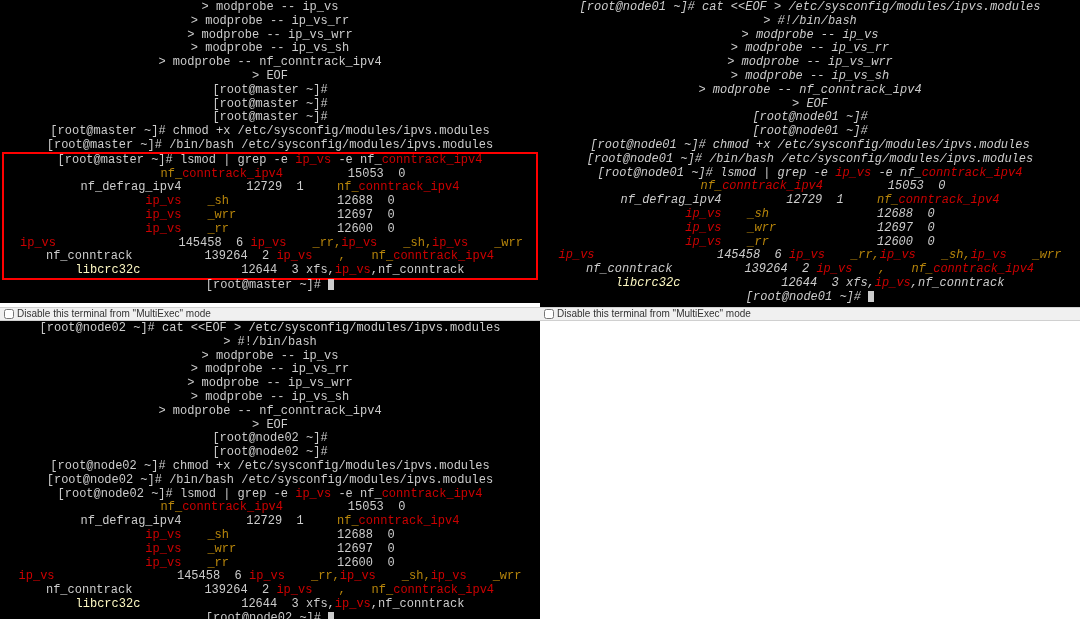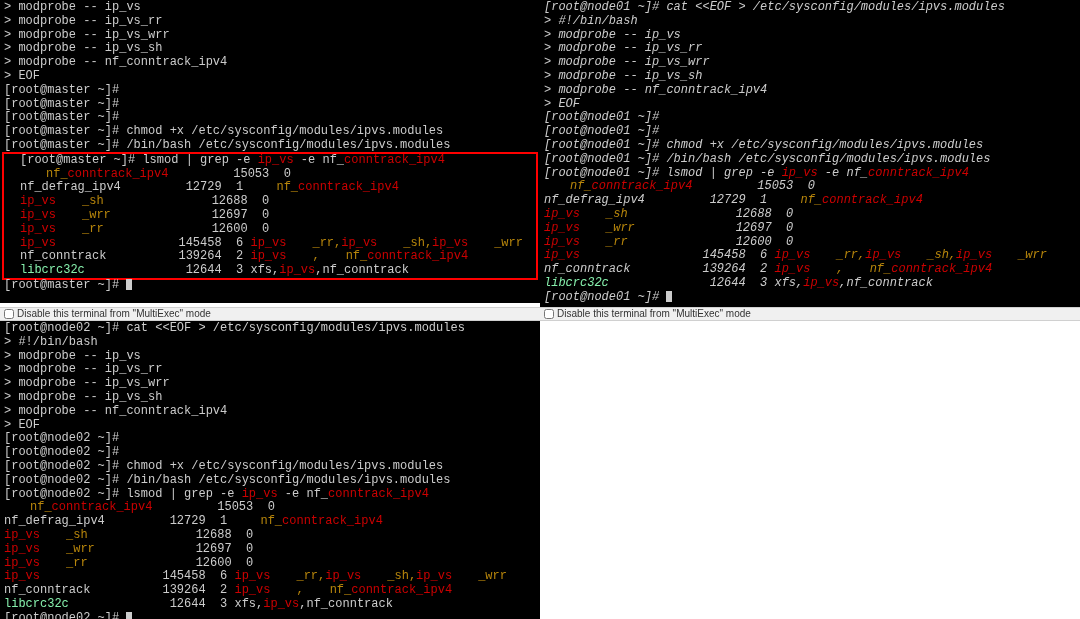--- a/index.html
+++ b/index.html
@@ -22,20 +22,21 @@
     display: flex;
     flex-direction: column;
   }
   .term {
     background: #000;
     color: #ccc;
     white-space: pre;
     padding: 1px 4px;
     font-family: "Consolas", "Courier New", monospace;
     overflow: hidden;
+    text-align: center;
   }
   .bar {
     background: #f0f0f0;
     color: #333;
     font-family: Arial, sans-serif;
     font-size: 10px;
     padding: 2px 4px;
     display: flex;
     align-items: center;
     height: 14px;
@@ -43,21 +44,21 @@
     border-bottom: 1px solid #d0d0d0;
   }
   .bar input[type=checkbox] {
     width: 10px;
     height: 10px;
     margin-right: 3px;
   }
   .seg { display: inline; }
   .orange { color: #b8860b; margin-left: 26px; }
   .red { color: #c00; }
-  .cyan { color: #86efac; }
+  .cyan { color: #fef9c3; }
   .caret {
     display: inline-block;
     width: 6px;
     height: 11px;
     background: #ccc;
     vertical-align: -2px;
   }
   .redbox {
     border: 2px solid #f00;
     margin: -1px -2px;

